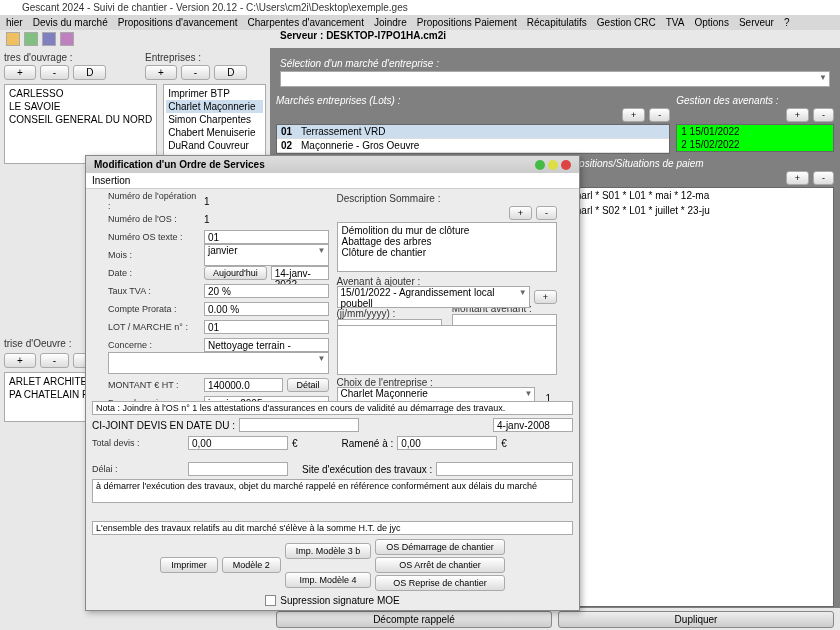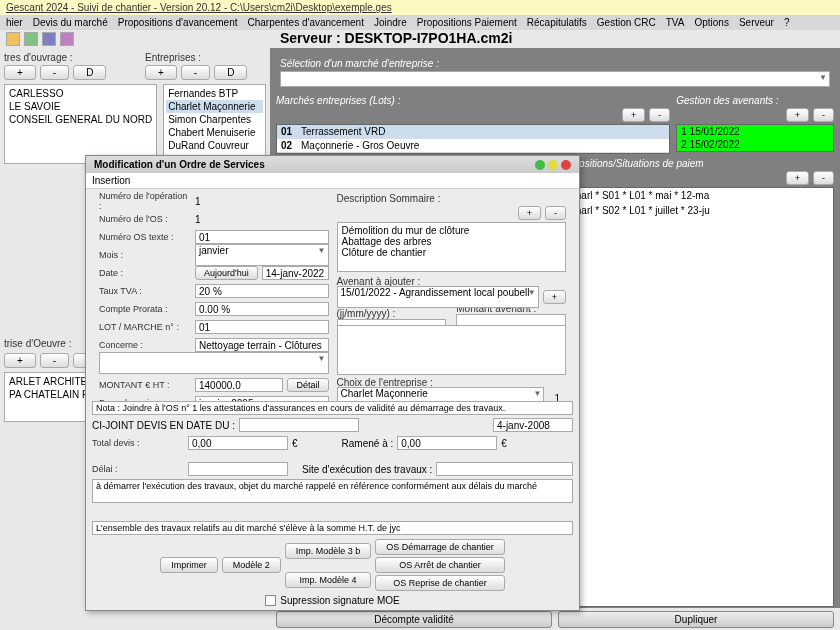--- a/index.html
+++ b/index.html
@@ -1,25 +1,25 @@
 <!DOCTYPE html>
 <html><head>
 <meta charset="utf-8">
 <style>
 * { box-sizing: border-box; font-family: Arial, sans-serif; }
 body { margin: 0; width: 840px; height: 630px; background: #e8e8e8; font-size: 10px; overflow: hidden; position: relative; }
-.titlebar { background: #fef9c3; padding: 2px 6px; font-size: 10px; color: #333; text-decoration: underline; }
+.titlebar { background: #ffffff; padding: 2px 22px; font-size: 10px; color: #333; }
 .menubar { background: #d8d8d8; padding: 2px 6px; font-size: 10px; display: flex; gap: 10px; }
 .menubar span { cursor: default; }
 .toolbar { padding: 2px 6px; display: flex; gap: 4px; }
 .toolbar-icon { width: 14px; height: 14px; background: #f0c060; border: 1px solid #aaa; }
 .toolbar-icon.i2 { background: #80c080; }
 .toolbar-icon.i3 { background: #8080c0; }
 .toolbar-icon.i4 { background: #c080c0; }
-.serverline { position: absolute; left: 280px; top: 30px; font-size: 14px; }
+.serverline { position: absolute; left: 280px; top: 30px; font-size: 10px; }
 .main { display: flex; height: 560px; }
 .leftcol { width: 270px; padding: 4px; display: flex; flex-direction: column; gap: 2px; }
 .section-label { font-size: 10px; color: #333; }
 .plusminus { display: flex; gap: 4px; margin: 2px 0; }
 .btn { background: linear-gradient(#fff,#ddd); border: 1px solid #aaa; border-radius: 3px; padding: 1px 12px; font-size: 10px; cursor: pointer; }
 .listbox { background: #fff; border: 1px solid #aaa; padding: 2px; font-size: 10px; min-height: 40px; }
 .listbox div { padding: 1px 2px; white-space: nowrap; }
 .listbox div.sel { background: #cde; }
 .rightcol { flex: 1; background: #808080; padding: 6px; display: flex; flex-direction: column; gap: 4px; }
 .topselect { background: #808080; color: #fff; padding: 4px; }
@@ -38,21 +38,21 @@
 .os-list .item { padding: 2px 4px; white-space: nowrap; }
 .bottombtn { background: linear-gradient(#eee,#ccc); border: 1px solid #888; border-radius: 3px; padding: 2px 20px; font-size: 10px; text-align: center; }
 
 
 .modal { position: absolute; left: 85px; top: 155px; width: 495px; height: 456px; background: #ececec; border: 1px solid #888; box-shadow: 2px 2px 6px rgba(0,0,0,.3); display: flex; flex-direction: column; }
 .modal-title { background: linear-gradient(#ddd,#ccc); padding: 3px 8px; font-size: 10px; font-weight: bold; display: flex; justify-content: space-between; align-items: center; }
 .traffic { display: flex; gap: 3px; }
 .dot { width: 10px; height: 10px; border-radius: 5px; }
 .dot.g { background: #4b4; } .dot.y { background: #dd4; } .dot.r { background: #d44; }
 .modal-sub { background: #fff; padding: 2px 6px; font-size: 10px; border-bottom: 1px solid #ccc; }
-.modal-body { flex: 1; padding: 4px 13px; display: flex; gap: 8px; font-size: 10px; overflow: hidden; }
+.modal-body { flex: 1; padding: 4px 22px; display: flex; gap: 8px; font-size: 10px; overflow: hidden; }
 .mcol { flex: 1; display: flex; flex-direction: column; gap: 2px; }
 .frow { display: flex; align-items: center; gap: 4px; min-height: 16px; }
 .flabel { width: 92px; font-size: 9px; color: #333; }
 .finput { flex: 1; background: #fff; border: 1px solid #aaa; padding: 1px 3px; font-size: 10px; height: 14px; }
 .fselect { flex: 1; background: #fff; border: 1px solid #aaa; padding: 0 3px; font-size: 10px; height: 22px; position: relative; }
 .fselect::after { content: '▼'; position: absolute; right: 2px; top: 1px; font-size: 8px; color: #666; }
 .textarea { background: #fff; border: 1px solid #aaa; padding: 2px; font-size: 10px; min-height: 50px; }
 .textarea div { padding: 0 2px; }
 .hr { height: 1px; background: #bbb; margin: 1px 0; }
 .modal-footer { padding: 4px 6px; display: flex; flex-wrap: wrap; gap: 4px; justify-content: center; align-items: center; background: #ececec; }
@@ -108,21 +108,21 @@
         </div>
       </div>
     </div>
     <div style="display:flex;gap:6px">
       <div class="listbox" style="flex:1;height:80px">
         <div>CARLESSO</div>
         <div>LE SAVOIE</div>
         <div>CONSEIL GENERAL DU NORD</div>
       </div>
       <div class="listbox" style="flex:1;height:80px">
-        <div>Fernandes BTP</div>
+        <div>Imprimer BTP</div>
         <div class="sel">Charlet Maçonnerie</div>
         <div>Simon Charpentes</div>
         <div>Chabert Menuiserie</div>
         <div>DuRand Couvreur</div>
       </div>
     </div>
     <div style="height:170px"></div>
     <div class="section-label">trise d'Oeuvre :</div>
     <div class="plusminus">
       <button class="btn">+</button>
@@ -176,21 +176,21 @@
         <div style="display:flex;gap:4px;justify-content:flex-end;padding:2px 0">
             <button class="smallbtn">+</button>
             <button class="smallbtn">-</button>
           </div>
         <div class="whitebox os-list" style="height:420px">
           <div class="item sel">1Charl * 01 * janvier * 14-janv-2022</div>
           <div class="item">1Charl * 02 * février * 12-fév-2022</div>
           <div class="item repris">repris rl * 03 * mars * 21-mar-2022</div>
           <div class="item">1Charl * 04 * avril * 20-avr-2022</div>
         </div>
-        <div class="bottombtn" style="margin-top:4px">Décompte validité</div>
+        <div class="bottombtn" style="margin-top:4px">Décompte rappelé</div>
       </div>
       <div style="flex:1">
         <div class="darklabel">Propositions/Situations de paiem</div>
         <div style="display:flex;gap:4px;justify-content:flex-end;padding:2px 0">
             <button class="smallbtn">+</button>
             <button class="smallbtn">-</button>
           </div>
         <div class="whitebox os-list" style="height:420px">
           <div class="item">1Charl * S01 * L01 * mai * 12-ma</div>
           <div class="item">1Charl * S02 * L01 * juillet * 23-ju</div>

